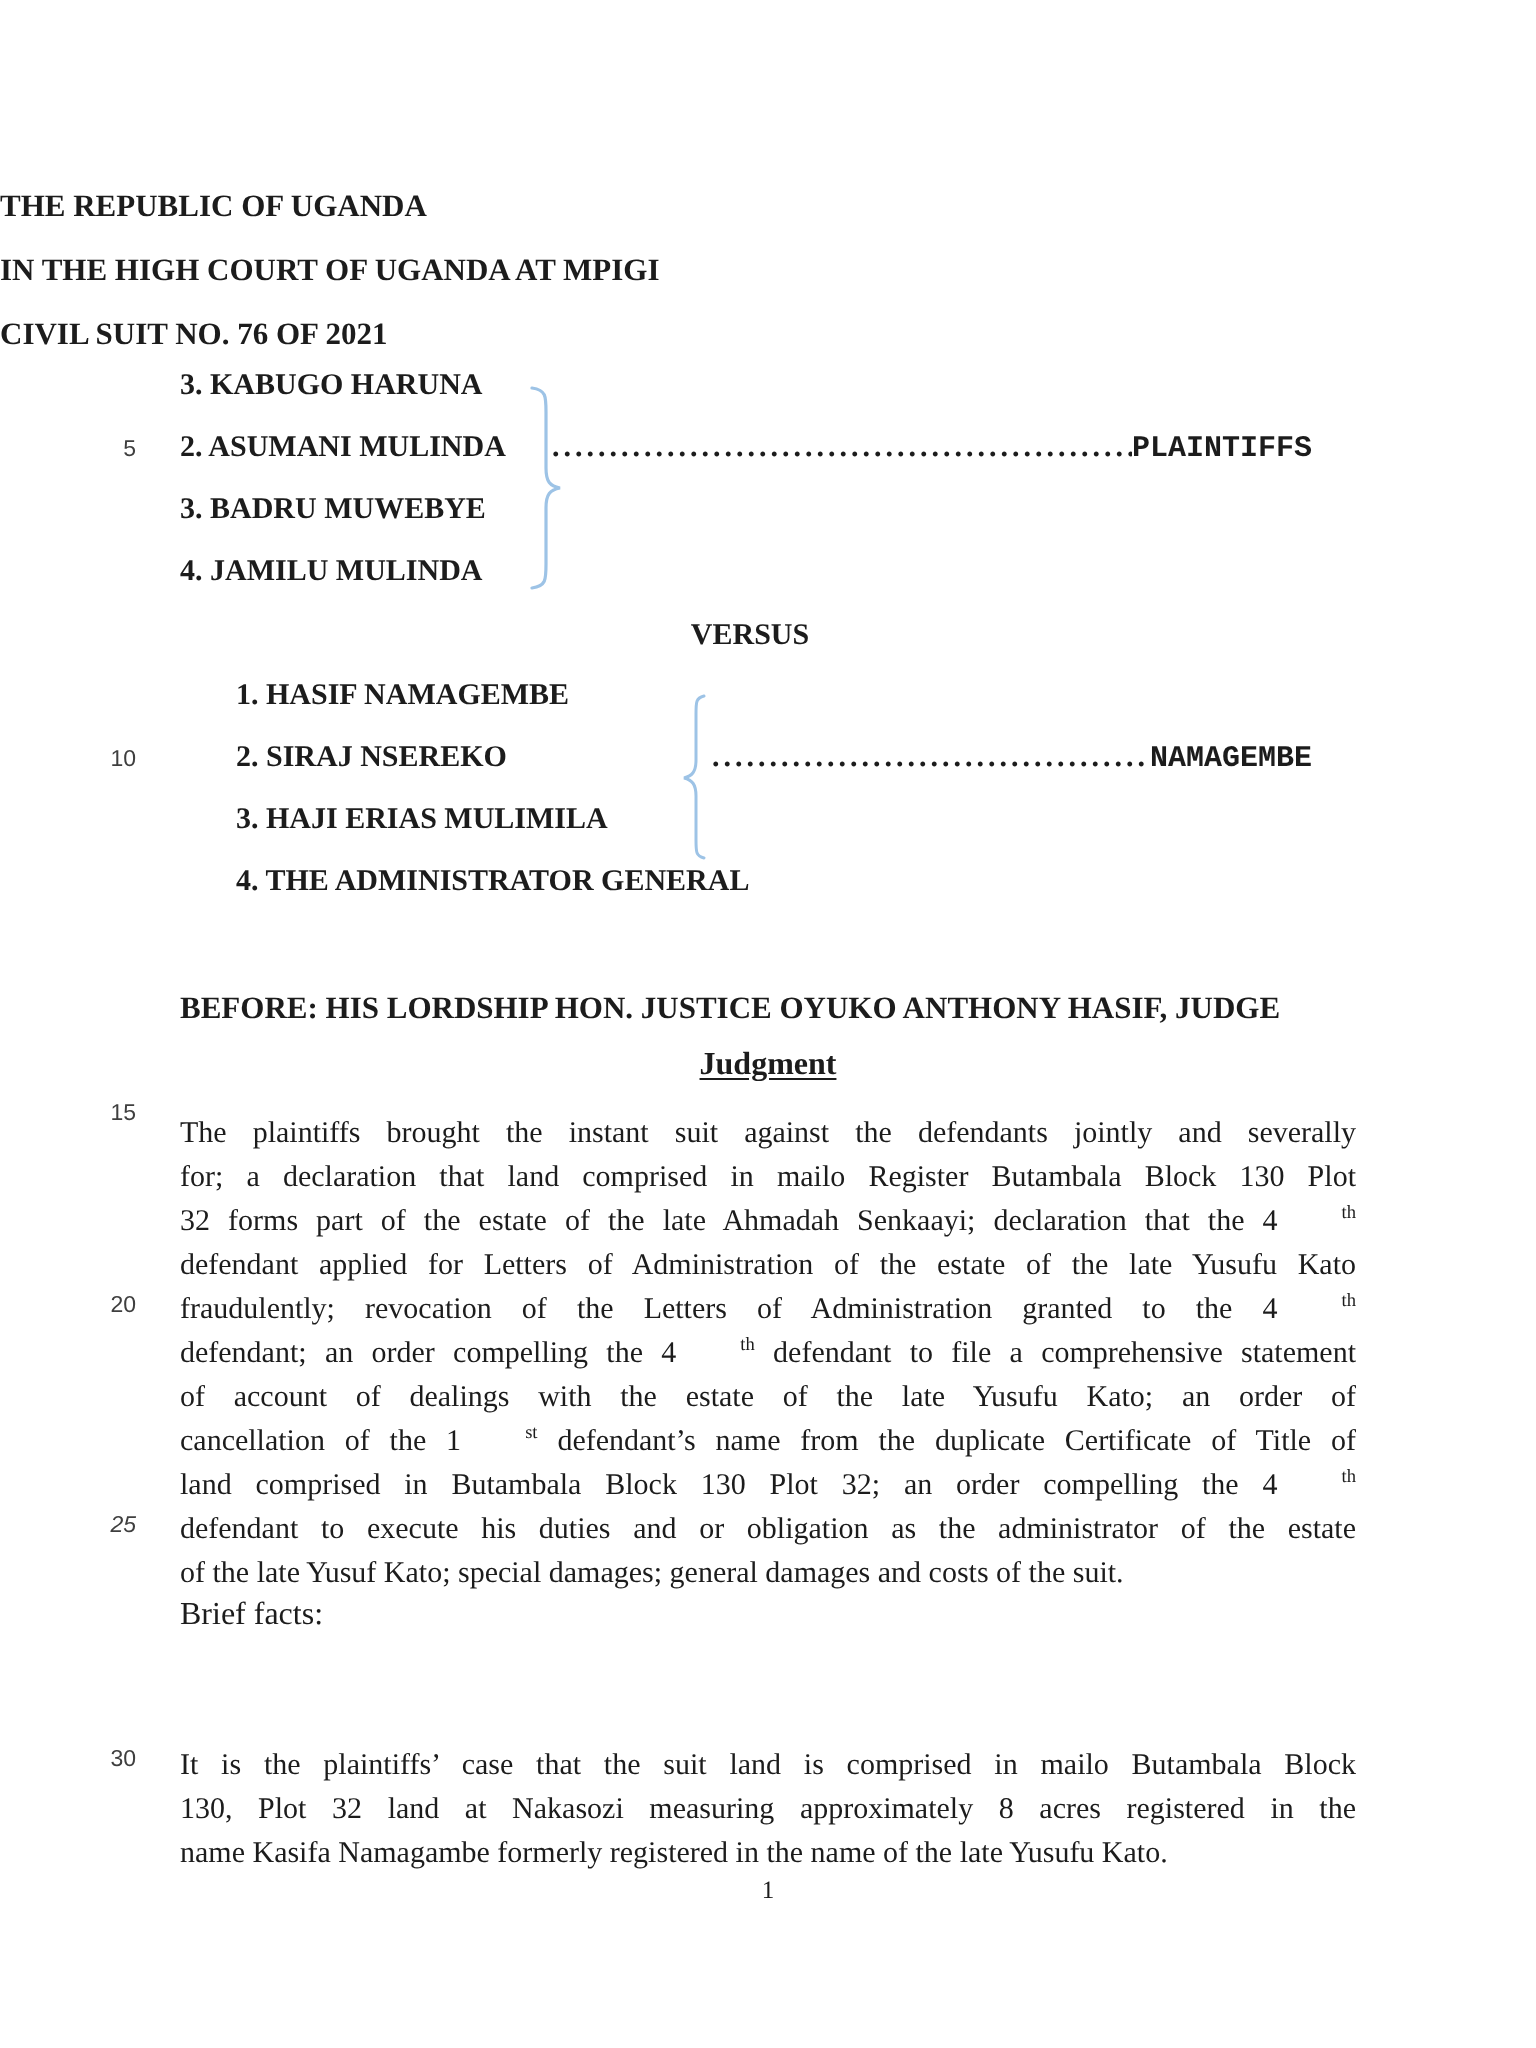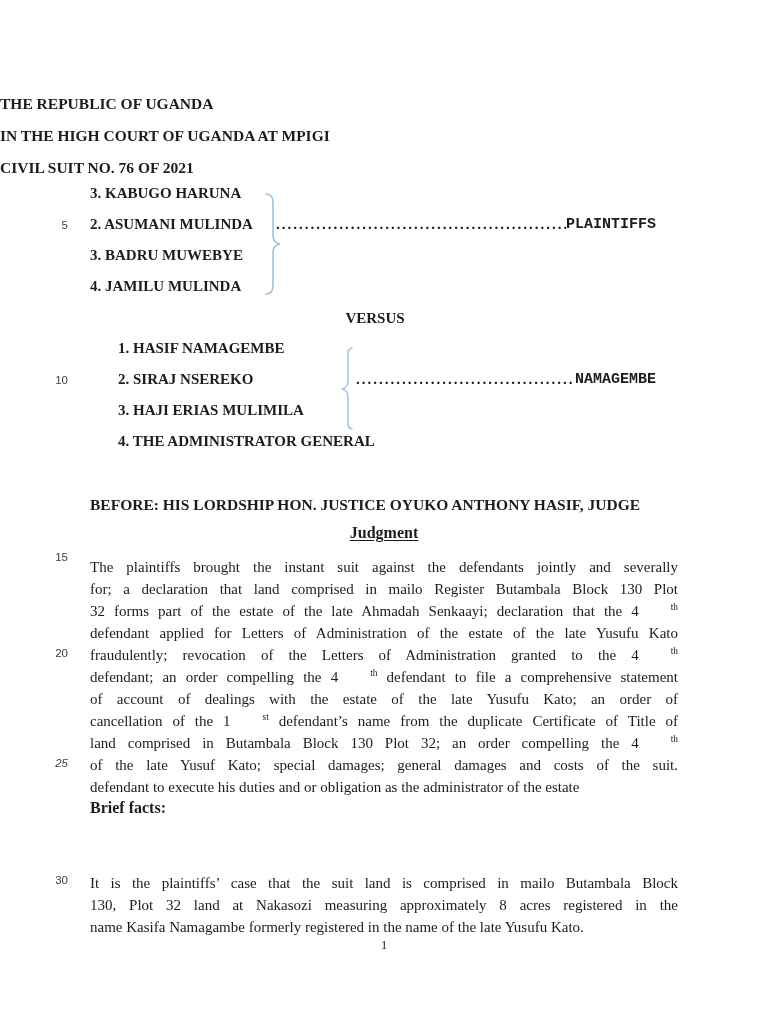--- a/index.html
+++ b/index.html
@@ -45,21 +45,21 @@
   .before{position:absolute;left:90px;top:496px;width:600px;font-weight:bold;font-size:15.5px;}
   .judgment-title{position:absolute;left:90px;top:524px;width:588px;text-align:center;
           font-weight:bold;font-size:16px;text-decoration:underline;text-underline-offset:2px;}
   
   .para{position:absolute;left:90px;width:588px;font-size:15px;}
   .para .pline{height:22px;line-height:22px;text-align:justify;text-align-last:justify;
                overflow:hidden;font-family:Liberation Serif, serif;}
   .para .pline:last-child{text-align-last:left;}
   #para1{top:556px;}
   #para2{top:827px;margin-top:45px;}
-  .brief{position:absolute;left:90px;top:799px;font-weight:bold;font-size:16px;}
+  .brief{position:absolute;left:90px;top:799px;font-weight:normal;font-size:16px;}
   sup{font-size:0.62em;line-height:0;vertical-align:super;margin-left:32px;}
   
   .page-num{position:absolute;left:0;top:938px;width:768px;text-align:center;font-size:12.5px;}
 </style>
 </head>
 <body>
 
 <div class="page">
 
   <div class="gutter">
@@ -123,22 +123,22 @@
 
   <div class="pline">The plaintiffs brought the instant suit against the defendants jointly and severally</div>
       <div class="pline">for; a declaration that land comprised in mailo Register Butambala Block 130 Plot</div>
       <div class="pline">32 forms part of the estate of the late Ahmadah Senkaayi; declaration that the 4<sup>th</sup></div>
       <div class="pline">defendant applied for Letters of Administration of the estate of the late Yusufu Kato</div>
       <div class="pline">fraudulently; revocation of the Letters of Administration granted to the 4<sup>th</sup></div>
       <div class="pline">defendant; an order compelling the 4<sup>th</sup> defendant to file a comprehensive statement</div>
       <div class="pline">of account of dealings with the estate of the late Yusufu Kato; an order of</div>
       <div class="pline">cancellation of the 1<sup>st</sup> defendant’s name from the duplicate Certificate of Title of</div>
       <div class="pline">land comprised in Butambala Block 130 Plot 32; an order compelling the 4<sup>th</sup></div>
+      <div class="pline">defendant to execute his duties and or obligation as the administrator of the estate</div>
       <div class="pline">of the late Yusuf Kato; special damages; general damages and costs of the suit.</div>
-      <div class="pline">defendant to execute his duties and or obligation as the administrator of the estate</div>
     </div>
 
   <div class="brief">Brief facts:</div>
 
   <div class="para" id="para2">
 
   <div class="pline">It is the plaintiffs’ case that the suit land is comprised in mailo Butambala Block</div>
       <div class="pline">130, Plot 32 land at Nakasozi measuring approximately 8 acres registered in the</div>
       <div class="pline">name Kasifa Namagambe formerly registered in the name of the late Yusufu Kato.</div>
     </div>

